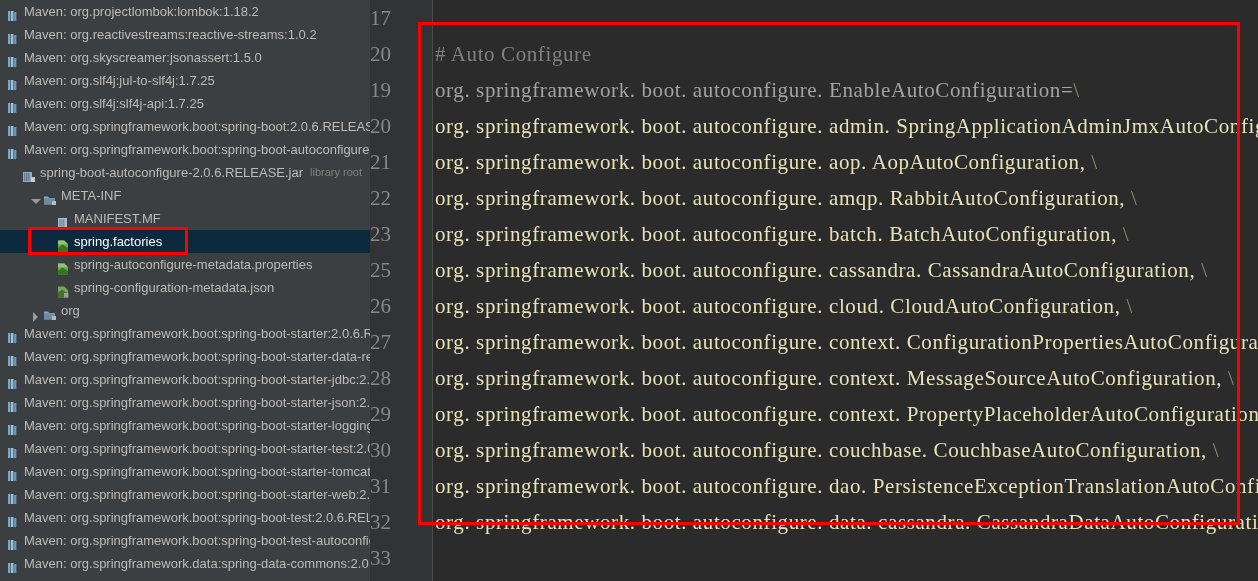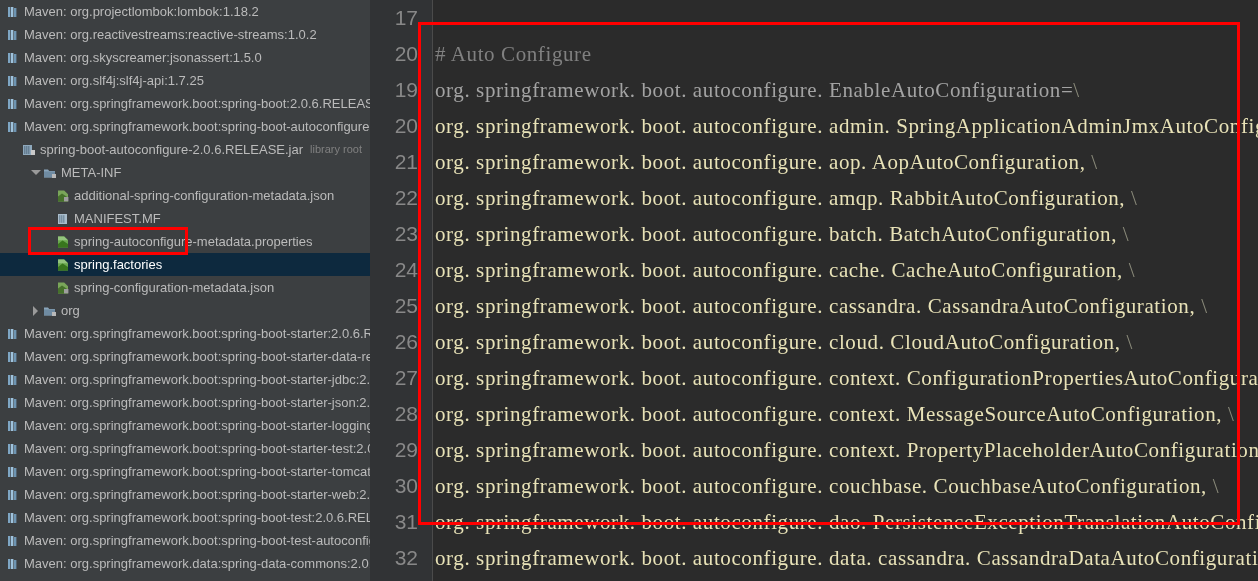--- a/index.html
+++ b/index.html
@@ -20,21 +20,21 @@
     flex:0 0 370px;
   }
   .tree-row{
     position:relative;
     height:23px;
     line-height:23px;
     white-space:nowrap;
     color:#bbbbbb;
     font-size:13px;
     display:flex;
-    align-items:center;
+    align-items:flex-end;
     overflow:hidden;
   }
   .tree-row.selected{background:#0d293e;color:#ffffff;}
   .tree-row .indent{display:inline-block;flex:0 0 auto;}
   .tree-label{
     overflow:hidden;white-space:nowrap;text-overflow:clip;
     display:inline-block;
   }
   .tree-sub{color:#808080;padding-left:7px;font-size:11px;}
 
@@ -84,23 +84,23 @@
     position:relative;
     height:36px;line-height:36px;
     white-space:nowrap;
     font-family:"Liberation Serif",serif;
     font-size:21px;
     display:flex;
     align-items:center;
   }
   .lineno{
     position:absolute;left:0;top:0;width:48px;
-    text-align:right;
+    text-align:left;
     color:#888888;
-    font-family:Liberation Sans, sans-serif;
+    font-family:Liberation Serif, serif;
     font-size:21px;
     line-height:36px;
   }
   .codetext{
     position:absolute;left:65px;top:0;
     line-height:36px;
     letter-spacing:0.6px;
     color:#a9b7c6;
   }
   .c-comment{color:#808080;margin-top:32px;}
@@ -160,20 +160,31 @@
         </div>
         <div class="tree-row">
           <span class="indent" style="width: 6px;"></span>
           <span class="ico">
             <svg width="14" height="14" viewBox="0 0 14 14">
               <rect x="2" y="2" width="2.4" height="10" fill="#7ea6c4"></rect>
               <rect x="5" y="2" width="2.4" height="10" fill="#9fc3dd"></rect>
               <rect x="8" y="3" width="2.4" height="9" fill="#6e95b2"></rect>
             </svg>
           </span>
+          <span class="tree-label">Maven: org.slf4j:jul-to-slf4j:1.7.25</span>
+        </div>
+        <div class="tree-row">
+          <span class="indent" style="width: 6px;"></span>
+          <span class="ico">
+            <svg width="14" height="14" viewBox="0 0 14 14">
+              <rect x="2" y="2" width="2.4" height="10" fill="#7ea6c4"></rect>
+              <rect x="5" y="2" width="2.4" height="10" fill="#9fc3dd"></rect>
+              <rect x="8" y="3" width="2.4" height="9" fill="#6e95b2"></rect>
+            </svg>
+          </span>
           <span class="tree-label">Maven: org.slf4j:slf4j-api:1.7.25</span>
         </div>
         <div class="tree-row">
           <span class="indent" style="width: 6px;"></span>
           <span class="ico">
             <svg width="14" height="14" viewBox="0 0 14 14">
               <rect x="2" y="2" width="2.4" height="10" fill="#7ea6c4"></rect>
               <rect x="5" y="2" width="2.4" height="10" fill="#9fc3dd"></rect>
               <rect x="8" y="3" width="2.4" height="9" fill="#6e95b2"></rect>
             </svg>
@@ -214,60 +225,49 @@
               <path d="M1 5.4h11v5.9H1z" fill="#6f8ba2"></path>
               <rect x="9" y="8" width="4" height="4" fill="#b9b9b9"></rect>
             </svg>
           </span>
           <span class="tree-label">META-INF</span>
         </div>
         <div class="tree-row">
           <span class="indent" style="width: 56px;"></span>
           <span class="ico">
             <svg width="14" height="14" viewBox="0 0 14 14">
-              <path d="M2 1.6h6.2L12 5.2v7.2H2z" fill="#7aa65a"></path>
-              <path d="M2 7.5l4-3 6 4.1v3.8H2z" fill="#46712b"></path>
-              <rect x="8" y="8" width="4.4" height="4.4" fill="#9e9e9e"></rect>
-            </svg>
-          </span>
-          <span class="tree-label">additional-spring-configuration-metadata.json</span>
-        </div>
-        <div class="tree-row">
-          <span class="indent" style="width: 56px;"></span>
-          <span class="ico">
-            <svg width="14" height="14" viewBox="0 0 14 14">
               <rect x="2" y="2" width="9" height="10" fill="#a9bccb"></rect>
               <rect x="3.2" y="3.2" width="1.2" height="7.6" fill="#6d8598"></rect>
               <rect x="5.2" y="3.2" width="1.2" height="7.6" fill="#6d8598"></rect>
               <rect x="7.2" y="3.2" width="1.2" height="7.6" fill="#6d8598"></rect>
             </svg>
           </span>
           <span class="tree-label">MANIFEST.MF</span>
         </div>
-        <div class="tree-row">
+        <div class="tree-row selected">
           <span class="indent" style="width: 56px;"></span>
           <span class="ico">
             <svg width="14" height="14" viewBox="0 0 14 14">
               <path d="M2 1.6h6.2L12 5.2v7.2H2z" fill="#6aa84f"></path>
               <path d="M2 1.6h6.2L12 5.2H2z" fill="#93c47d"></path>
               <path d="M2 9l4.5-3.6L12 9v3.4H2z" fill="#38761d"></path>
             </svg>
           </span>
-          <span class="tree-label">spring-autoconfigure-metadata.properties</span>
-        </div>
-        <div class="tree-row selected">
+          <span class="tree-label">spring.factories</span>
+        </div>
+        <div class="tree-row">
           <span class="indent" style="width: 56px;"></span>
           <span class="ico">
             <svg width="14" height="14" viewBox="0 0 14 14">
               <path d="M2 1.6h6.2L12 5.2v7.2H2z" fill="#6aa84f"></path>
               <path d="M2 1.6h6.2L12 5.2H2z" fill="#93c47d"></path>
               <path d="M2 9l4.5-3.6L12 9v3.4H2z" fill="#38761d"></path>
             </svg>
           </span>
-          <span class="tree-label">spring.factories</span>
+          <span class="tree-label">spring-autoconfigure-metadata.properties</span>
         </div>
         <div class="tree-row">
           <span class="indent" style="width: 56px;"></span>
           <span class="ico">
             <svg width="14" height="14" viewBox="0 0 14 14">
               <path d="M2 1.6h6.2L12 5.2v7.2H2z" fill="#7aa65a"></path>
               <path d="M2 7.5l4-3 6 4.1v3.8H2z" fill="#46712b"></path>
               <rect x="8" y="8" width="4.4" height="4.4" fill="#9e9e9e"></rect>
             </svg>
           </span>
@@ -435,24 +435,20 @@
         </div>
         <div class="code-line">
           <div class="lineno">22</div>
           <div class="codetext"><span class="c-key">org. springframework. boot. autoconfigure. amqp. RabbitAutoConfiguration,</span><span class="c-cont"> \</span></div>
         </div>
         <div class="code-line">
           <div class="lineno">23</div>
           <div class="codetext"><span class="c-key">org. springframework. boot. autoconfigure. batch. BatchAutoConfiguration,</span><span class="c-cont"> \</span></div>
         </div>
         <div class="code-line">
-          <div class="lineno">24</div>
-          <div class="codetext"><span class="c-key">org. springframework. boot. autoconfigure. cache. CacheAutoConfiguration,</span><span class="c-cont"> \</span></div>
-        </div>
-        <div class="code-line">
           <div class="lineno">25</div>
           <div class="codetext"><span class="c-key">org. springframework. boot. autoconfigure. cassandra. CassandraAutoConfiguration,</span><span class="c-cont"> \</span></div>
         </div>
         <div class="code-line">
           <div class="lineno">26</div>
           <div class="codetext"><span class="c-key">org. springframework. boot. autoconfigure. cloud. CloudAutoConfiguration,</span><span class="c-cont"> \</span></div>
         </div>
         <div class="code-line">
           <div class="lineno">27</div>
           <div class="codetext"><span class="c-key">org. springframework. boot. autoconfigure. context. ConfigurationPropertiesAutoConfiguration,</span></div>

